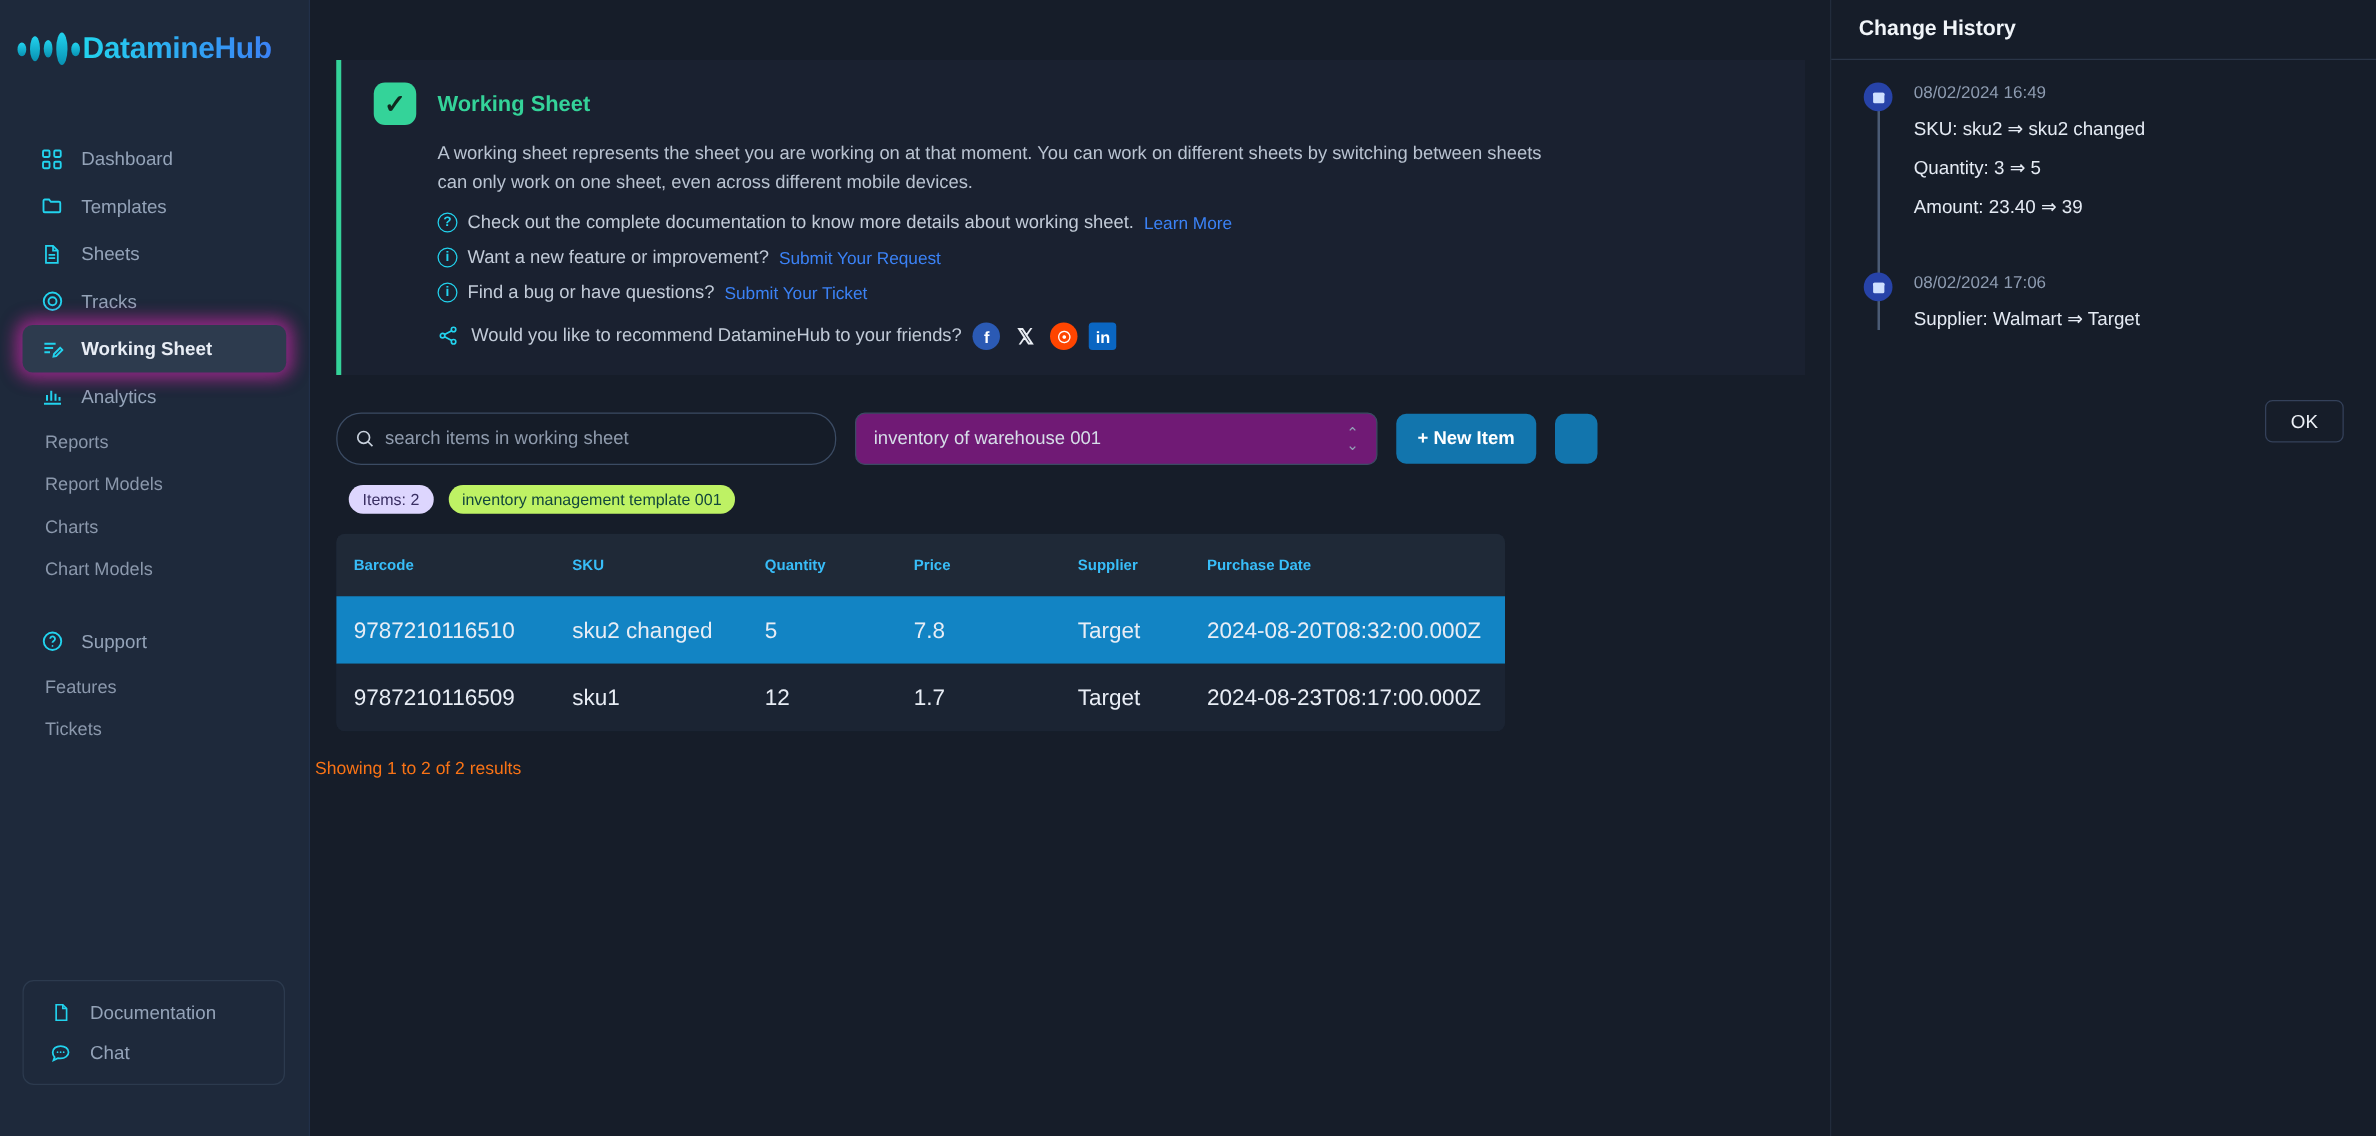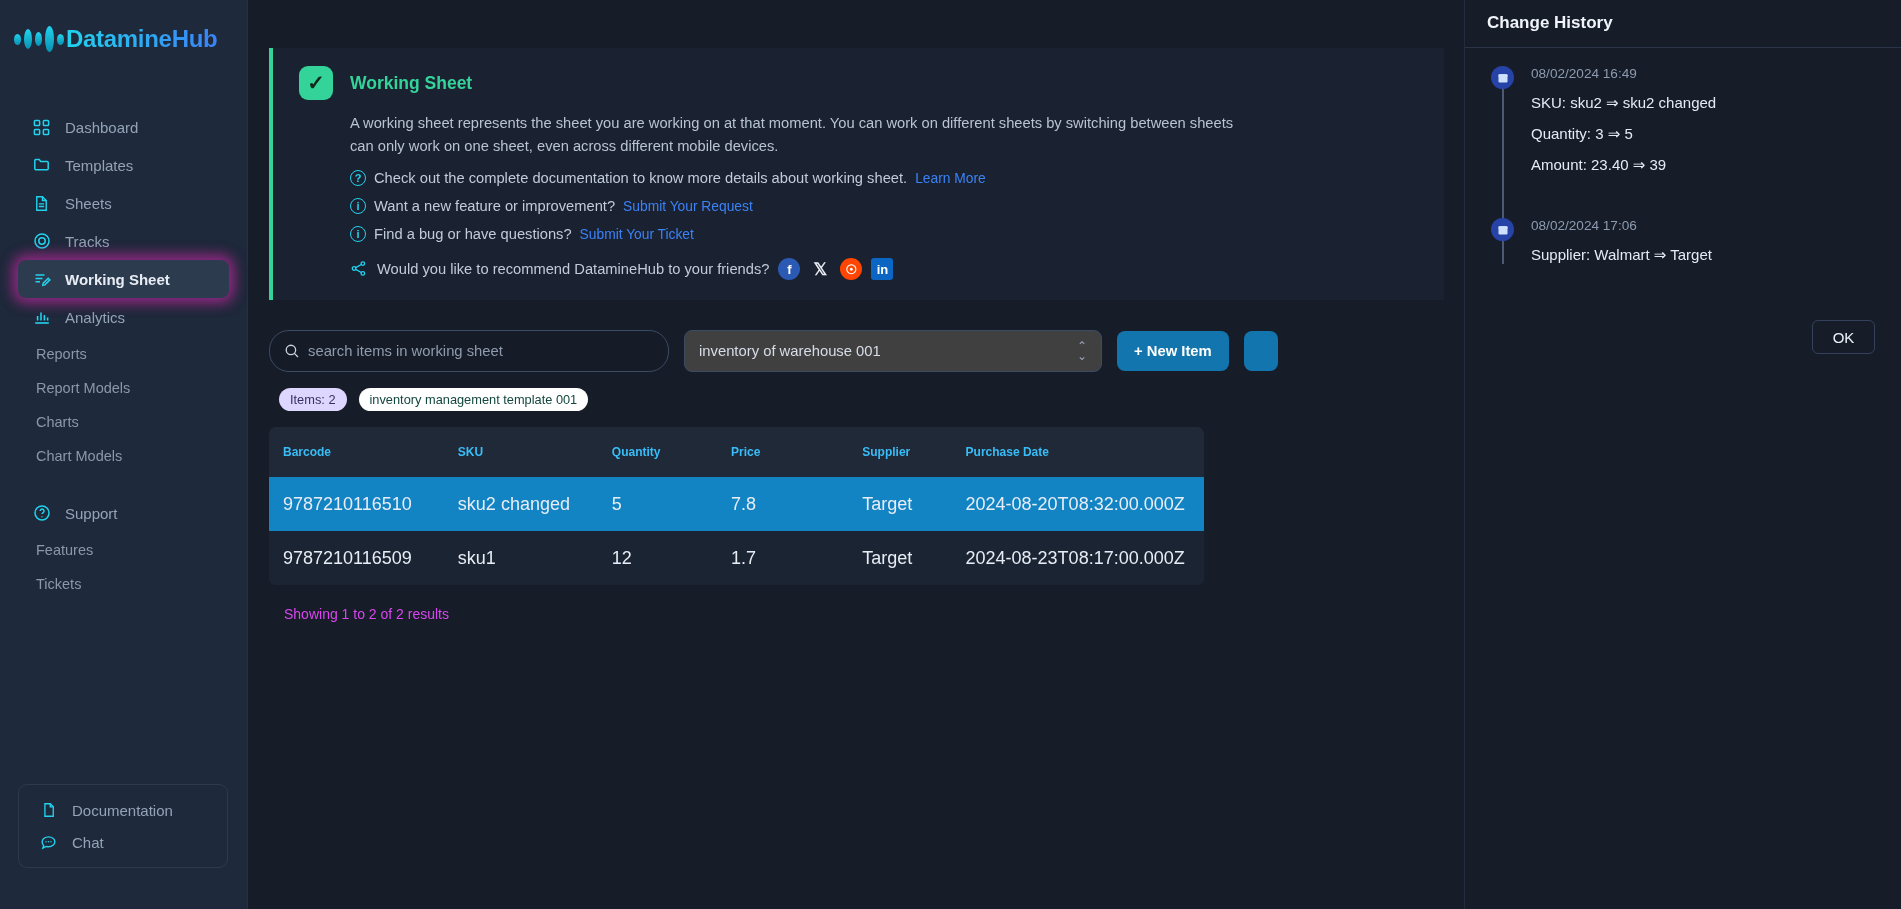--- a/index.html
+++ b/index.html
@@ -109,47 +109,47 @@
 
   
   .toolbar { display:flex; align-items:center; gap: 15px; margin: 30px 0 0 21px; }
   .search-box {
     width: 400px; height: 42px; border: 1px solid #3b4b63; border-radius: 20px;
     background: #151c28; display:flex; align-items:center; gap: 8px; padding: 0 14px;
   }
   .search-box .ph { color:#8f9bad; font-size: 14.8px; }
   .select-box {
     width: 418px; height: 42px; border: 1px solid #3b4b63; border-radius: 8px;
-    background: #404040; display:flex; align-items:center; padding: 16px 14px;
+    background: #701a75; display:flex; align-items:center; padding: 16px 14px;
     color:#d6dde8; font-size: 14.8px; justify-content: space-between;
   }
   .chev { color:#94a3b8; font-size: 12px; line-height: 10px; text-align:center; }
   .btn-primary {
     height: 40px; border-radius: 8px; background: #1275ad; color:#fff;
     display:flex; align-items:center; justify-content:center; gap:5px;
     padding: 0 17px; font-size: 14.8px; font-weight: bold; white-space: nowrap;
   }
   .btn-clip { width: 18px; overflow: hidden; }
 
   .badges { display:flex; align-items:center; gap: 12px; margin: 16px 0 0 31px; }
   .badge { border-radius: 999px; padding: 4px 11px; font-size: 12.8px; }
   .badge-items { background: #ddd6fe; color: #3a2f63; }
-  .badge-tmpl { background: #ffffff; color: #13473c; }
+  .badge-tmpl { background: #bef264; color: #13473c; }
 
   
   .table { margin: 16px 0 0 21px; width: 935px; border-radius: 7px; overflow:hidden; background:#1b2433;}
   .tr { display: flex; align-items: center; height: 54px; padding-left: 14px; }
   .thead { height: 50px; background: #1f2937; }
   .thead .td { color: #38bdf8; font-size: 12px; font-weight: bold; }
   .td { font-size: 18px; color: #e8edf5; }
   .c0 { width: 176px; } .c1 { width: 155px; } .c2 { width: 120px; }
   .c3 { width: 132px; } .c4 { width: 104px; } .c5 { width: 240px; }
   .row-sel { background: #1284c4; }
   .row-alt { background: #1b2433; }
-  .results { margin: 21px 0 0 36px; color: #d946ef; font-size: 14px; }
+  .results { margin: 21px 0 0 4px; color: #f97316; font-size: 14px; }
 
   
   .panel {
     position: absolute; right: 0; top: 0; width: 437px; height: 909px;
     background: #161d29; border-left: 1px solid #222c3c;
   }
   .panel-title { color:#f1f5f9; font-size: 17px; font-weight: bold; padding: 13px 0 0 22px; }
   .panel-div { margin-top: 14px; height:1px; background: #2a3547; }
   .timeline { position: relative; margin: 18px 0 0 26px; }
   .tl-line { position:absolute; left: 11px; top: 16px; width: 1.5px; height: 182px; background:#4b5b74; }

